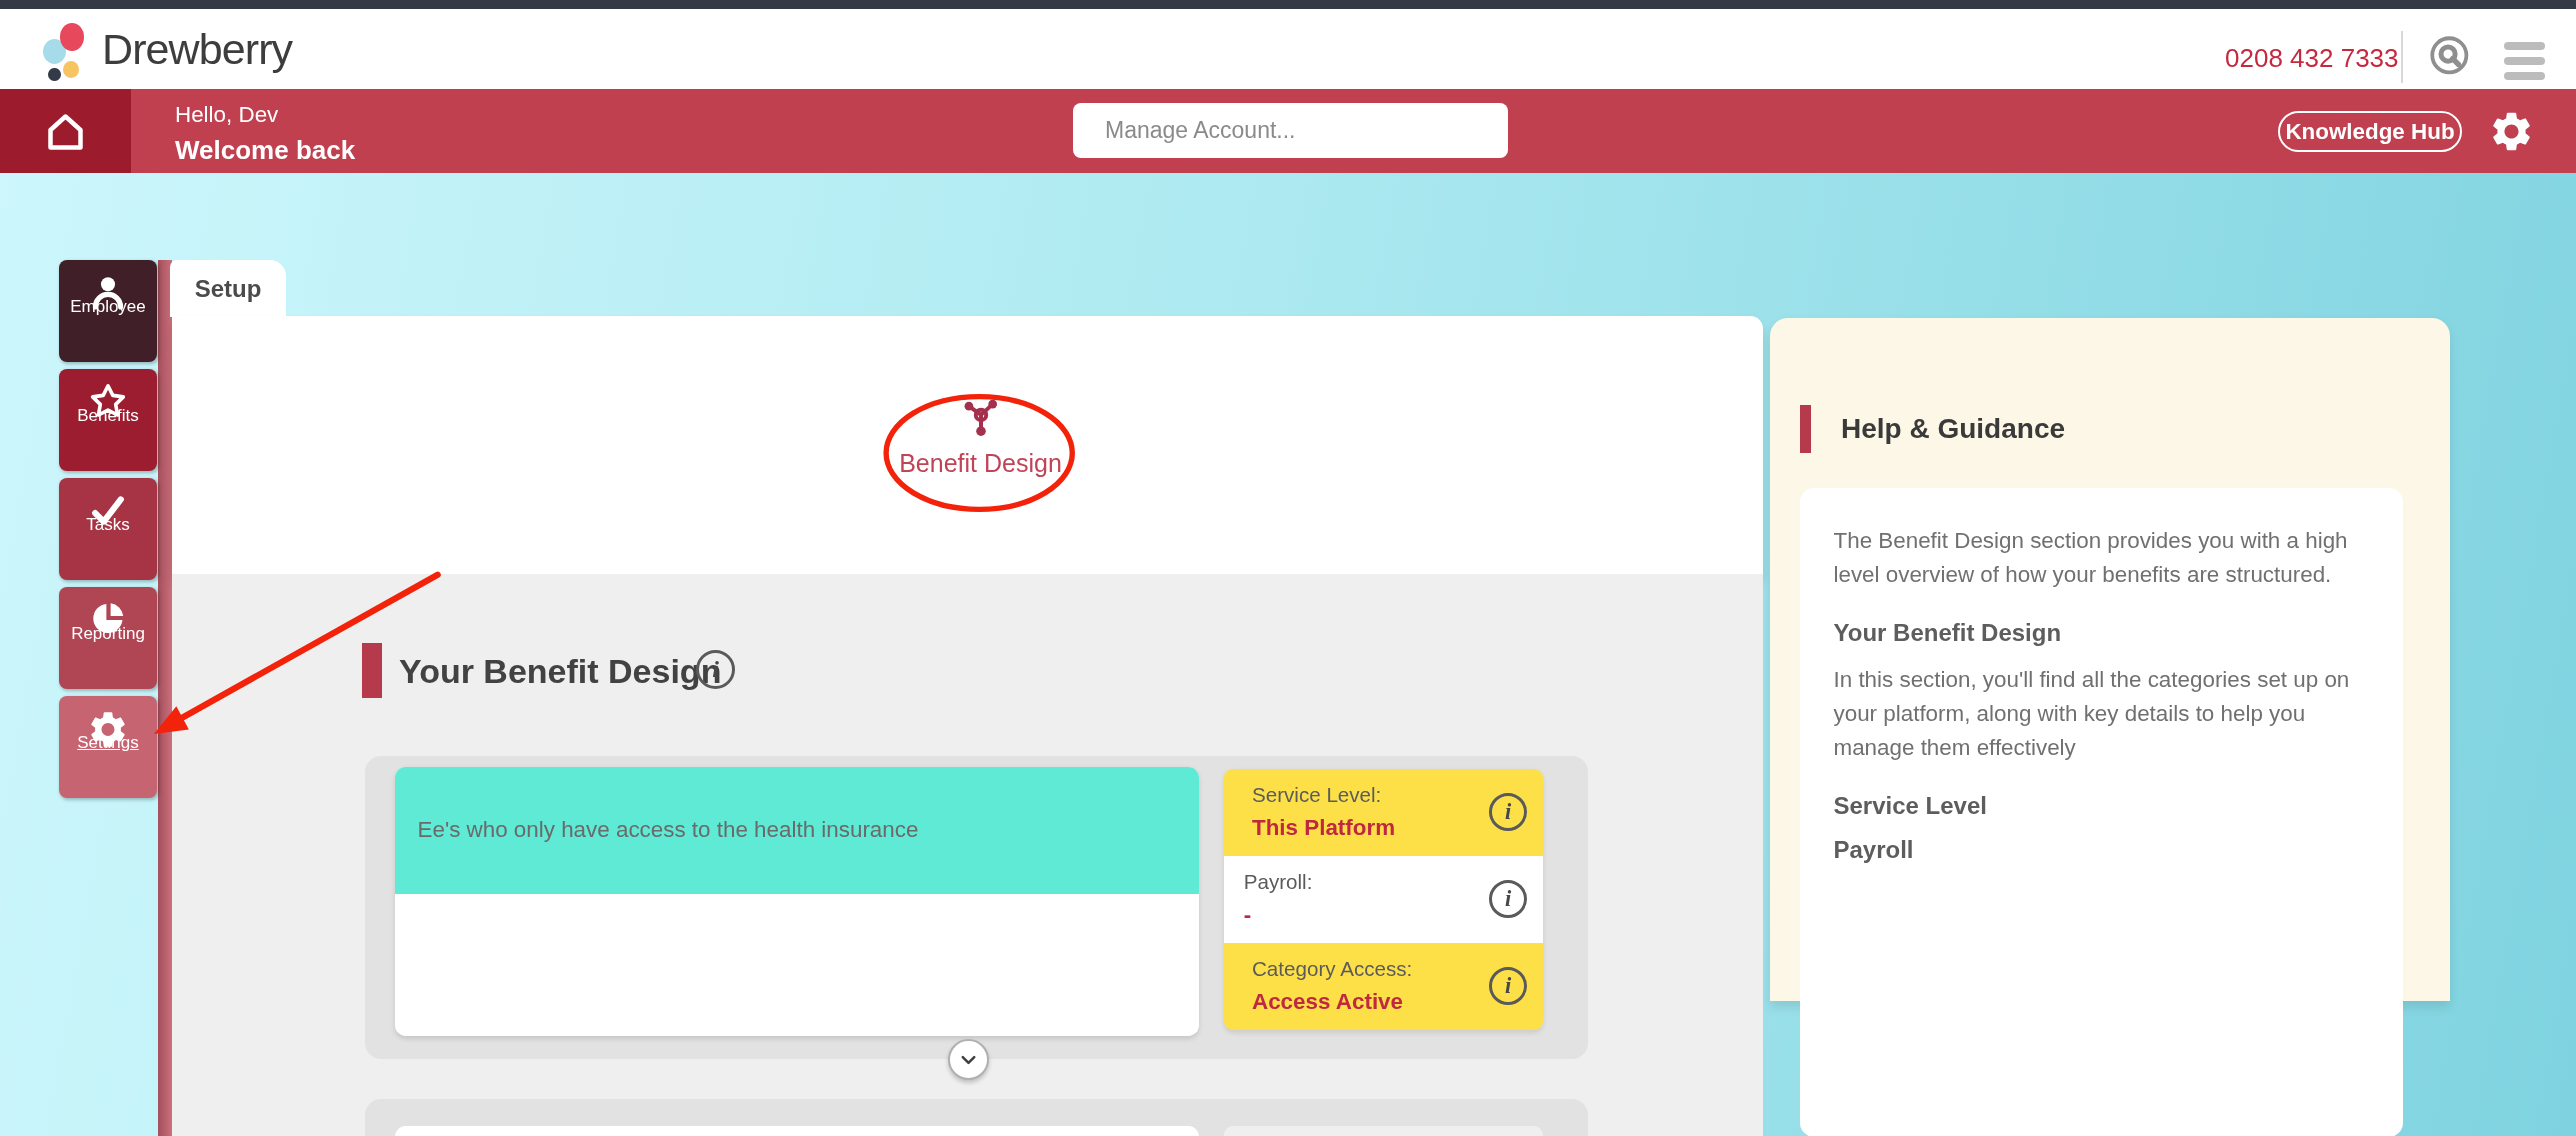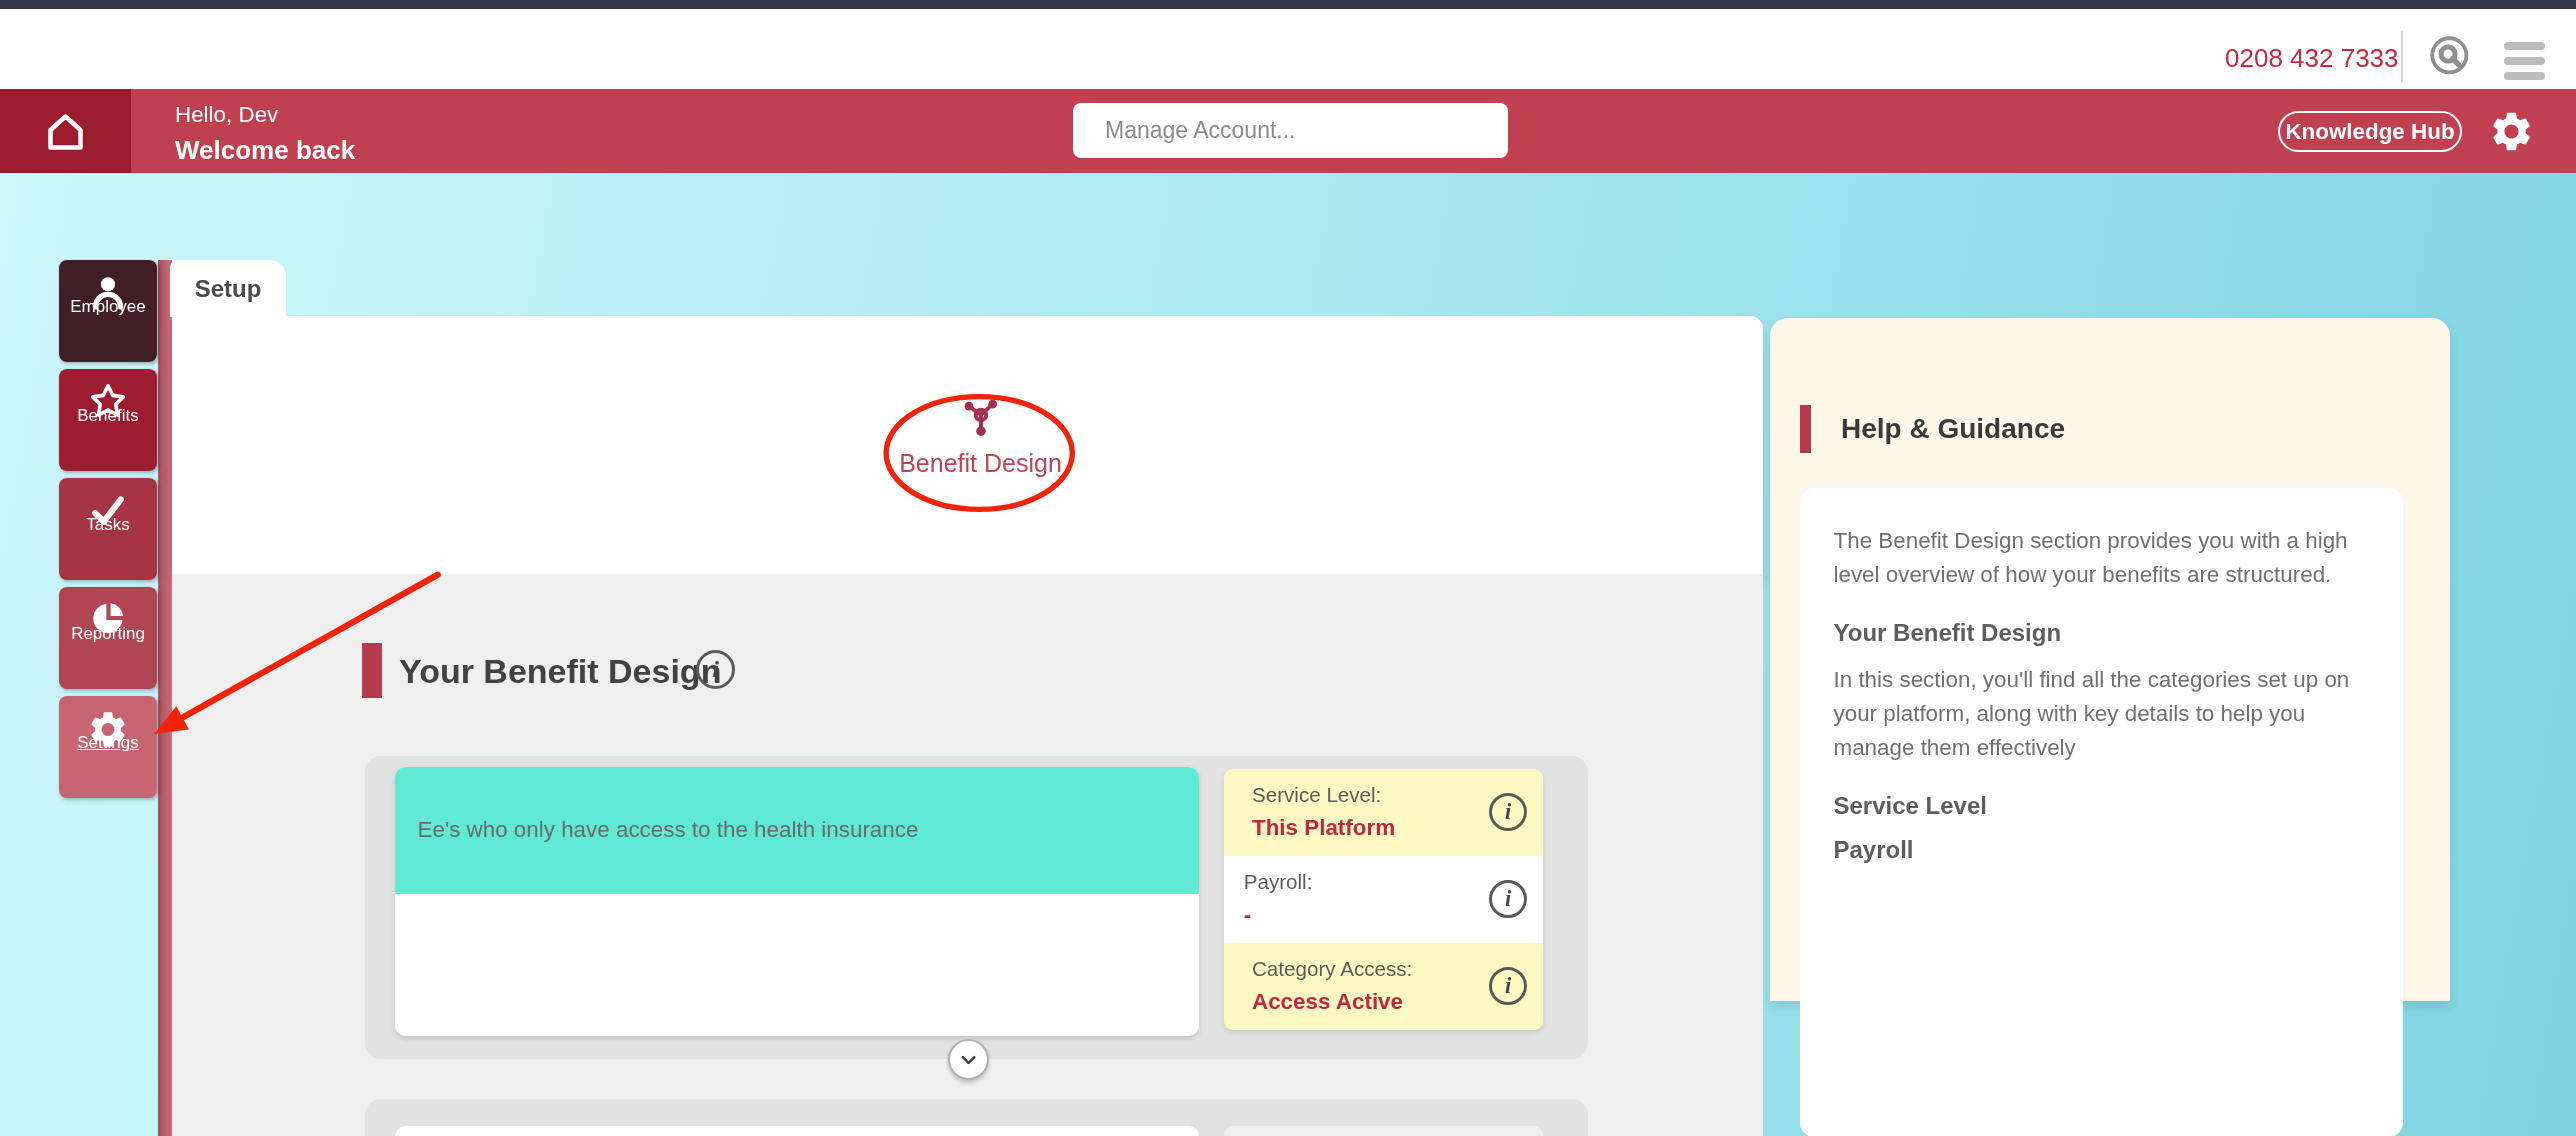--- a/index.html
+++ b/index.html
@@ -81,21 +81,21 @@
                    background:#e2e2e2; border-radius:16px; }
   .cat-card { position:absolute; left:29.5px; top:10.7px; width:804px; height:269px; background:#fff;
               border-radius:10.7px; overflow:hidden; box-shadow:0 2.7px 5.4px rgba(0,0,0,0.12); }
   .cat-card-top { height:141px; padding:38px 0 0 23px; background:#fff; }
   .cat-name { font-size:28px; font-weight:700; color:#bf2840; }
   .cat-card-bottom { height:127px; background:#5eead4; display:flex; align-items:center; padding-left:23px;text-align:center; }
   .cat-desc { font-size:22.4px; color:#6a6a6a; }
   .detail-col { position:absolute; left:859px; top:12.5px; width:319px; border-radius:9px; overflow:hidden;
                 box-shadow:0 2.7px 5.4px rgba(0,0,0,0.10); }
   .detail-row { position:relative; height:87px; padding:14.3px 0 0 19.7px; }
-  .detail-row.alt { background:#fef9c3;padding-left:28px; } .detail-row.plain { background:#ffffff; }
+  .detail-row.alt { background:#fde047;padding-left:28px; } .detail-row.plain { background:#ffffff; }
   .d-label { font-size:20.6px; color:#5b5b5b; }
   .d-value { font-size:22.4px; font-weight:700; color:#bf2840; margin-top:8px; }
   .detail-row .info-icon { position:absolute; right:16px; top:50%; transform:translateY(-50%);
                            width:38px; height:38px; font-size:22.4px; }
   .expand-btn { position:absolute; left:948px; top:1039px; width:41px; height:41px; border-radius:50%;
                 background:#fff; border:2.7px solid #b0b0b0; display:flex; align-items:center;
                 justify-content:center; cursor:pointer; box-shadow:0 2.7px 4.5px rgba(0,0,0,0.2); }
   .cat2-container { position:absolute; left:365px; top:1099px; width:1223px; height:197px;
                     background:#e2e2e2; border-radius:16px; }
   .cat2-card { position:absolute; left:29.5px; top:27px; width:804px; height:143px; background:#fff; border-radius:10.7px; }
@@ -115,20 +115,29 @@
   .annotation-layer { position:absolute; left:0; top:0; width:2576px; height:1137px; pointer-events:none; }
 </style>
 </head>
 <body>
 
 <div id="app">
 
   <div class="top-strip"></div>
 
   <div class="header">
+    <div class="logo">
+      <span class="berry">
+        <i class="b-blue"></i>
+          <i class="b-red"></i>
+          <i class="b-navy"></i>
+          <i class="b-yellow"></i>
+      </span>
+      <span class="brand-text">Drewberry</span>
+    </div>
     <span class="header-phone">0208 432 7333</span>
     <div class="header-divider"></div>
     <div class="header-search">
       <svg width="50" height="50" viewBox="0 0 24 24" fill="none" stroke="currentColor" stroke-width="1.8">
         <circle cx="11.2" cy="11.2" r="8.2"></circle>
         <circle cx="10.6" cy="10.6" r="3.4" stroke-width="2.4"></circle>
         <line x1="12.8" y1="12.8" x2="15.6" y2="15.6" stroke-width="2.6" stroke-linecap="round"></line>
       </svg>
     </div>
     <div class="header-burger">

